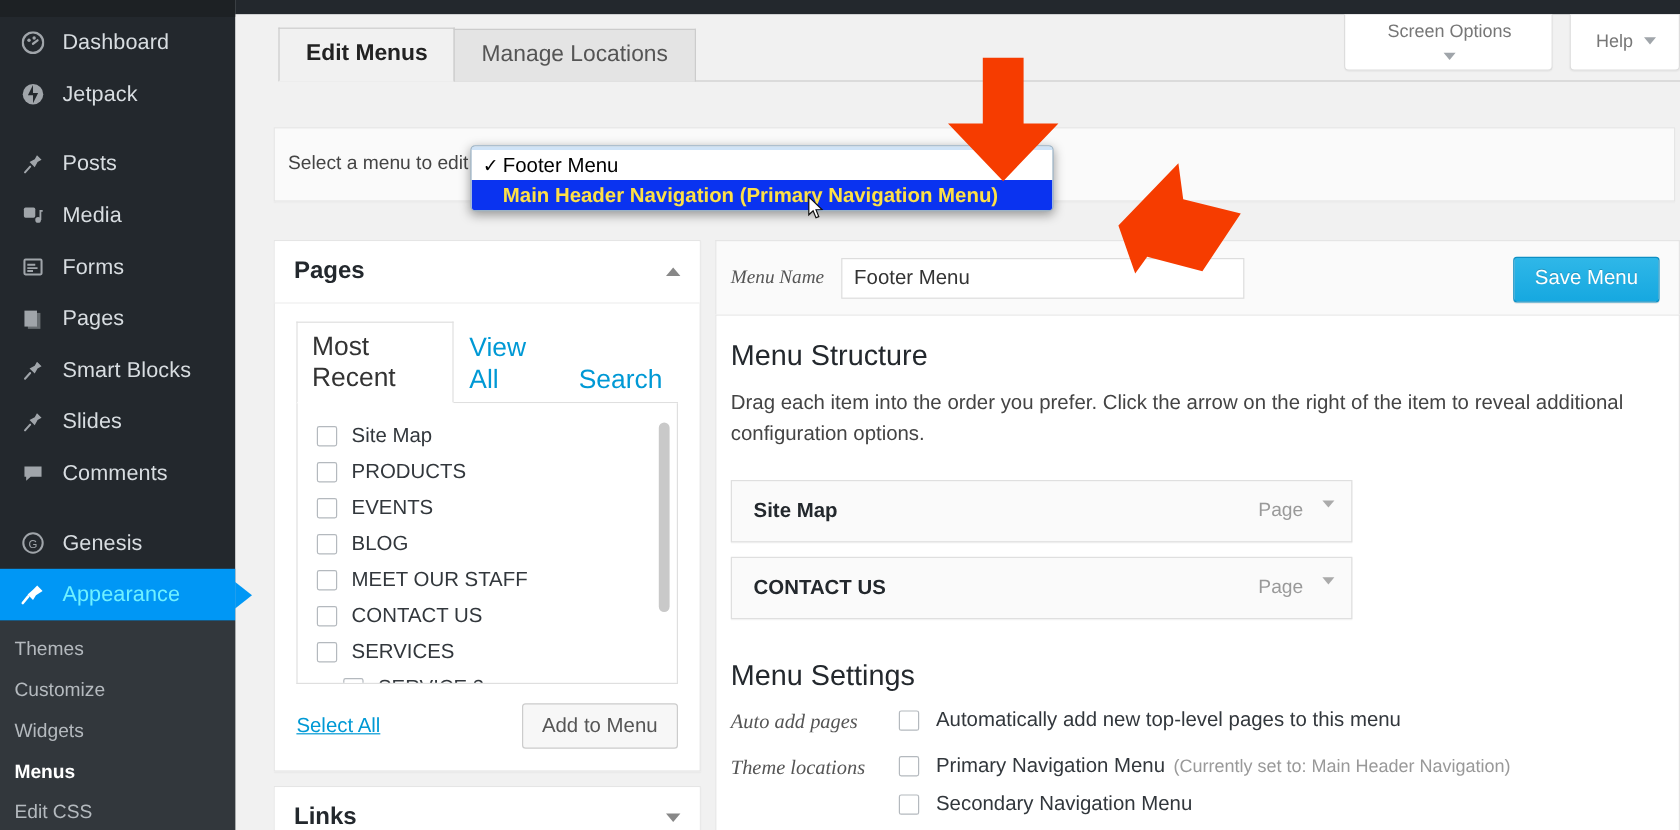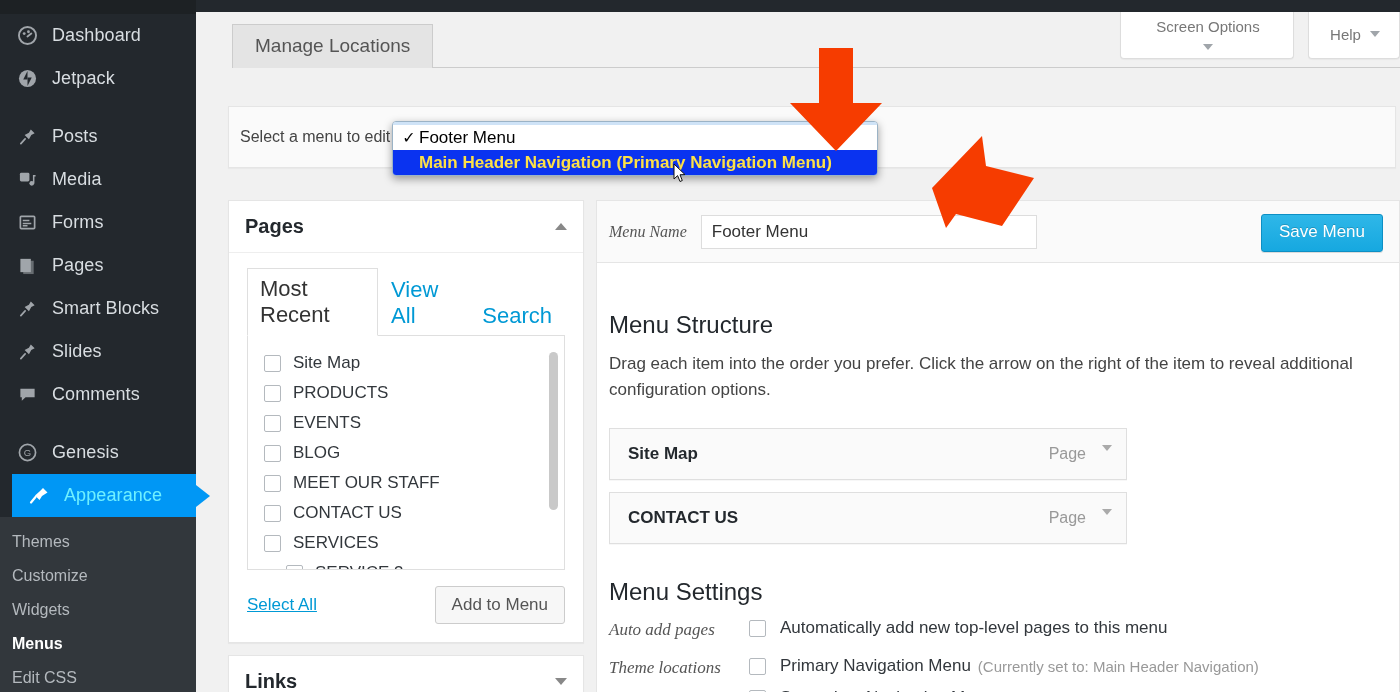--- a/index.html
+++ b/index.html
@@ -33,21 +33,20 @@
   .menu-row .ico {
     width: 30px; height: 24px; flex: 0 0 30px;
     display: flex; align-items: center; justify-content: center;
     color: #a0a5aa;
   }
   .menu-row .lbl { padding-left: 10px; white-space: nowrap; }
   .menu-gap { height: 15px; }
   .menu-row.active {
     background: #0097f5;
     color: #fff;
-    margin-left: 12px;
   }
   .menu-row.active .ico { color: #fff; }
   .menu-row.active .lbl { color: #6ff0ff; font-weight: 400; }
   .menu-row.active::after {
     content: ""; position: absolute; right: -14px; top: 50%;
     margin-top: -11px;
     border-top: 11px solid transparent;
     border-bottom: 11px solid transparent;
     border-left: 14px solid #0097f5;
   }
@@ -269,21 +268,20 @@
     text-shadow: 0 -1px 0 rgba(0,0,0,.18);
   }
   #menu-body {
     background: #fff; border: 1px solid #e5e5e5;
     padding: 20px 18px 10px 12px;
     min-height: 440px;
   }
   .section-h {
     font-size: 24px; color: #23282d; font-weight: normal;
     margin-bottom: 12px;
-    margin-top: 28px;
   }
   .section-desc {
     font-size: 17px; color: #444; line-height: 1.5;
     max-width: 760px; margin-bottom: 26px;
   }
   .menu-item-row {
     border: 1px solid #dfdfdf;
     background: #fafafa;
     height: 52px;
     width: 518px;
@@ -466,20 +464,21 @@
         <span>Screen Options</span>
         <span class="caret-dn"></span>
       </div>
       <div class="meta-btn" id="help-btn">
         <span>Help</span>
         <span class="caret-dn"></span>
       </div>
     </div>
 
     <div class="nav-tabs">
+      <div class="nav-tab active">Edit Menus</div>
       <div class="nav-tab">Manage Locations</div>
     </div>
 
     <div id="select-bar">
       <span class="lead">Select a menu to edit</span>
       <span id="select-btn">Select</span>
       <span id="create-text">
         <span>or </span><a id="create-link">create a new menu</a><span>.</span>
       </span>
     </div>

